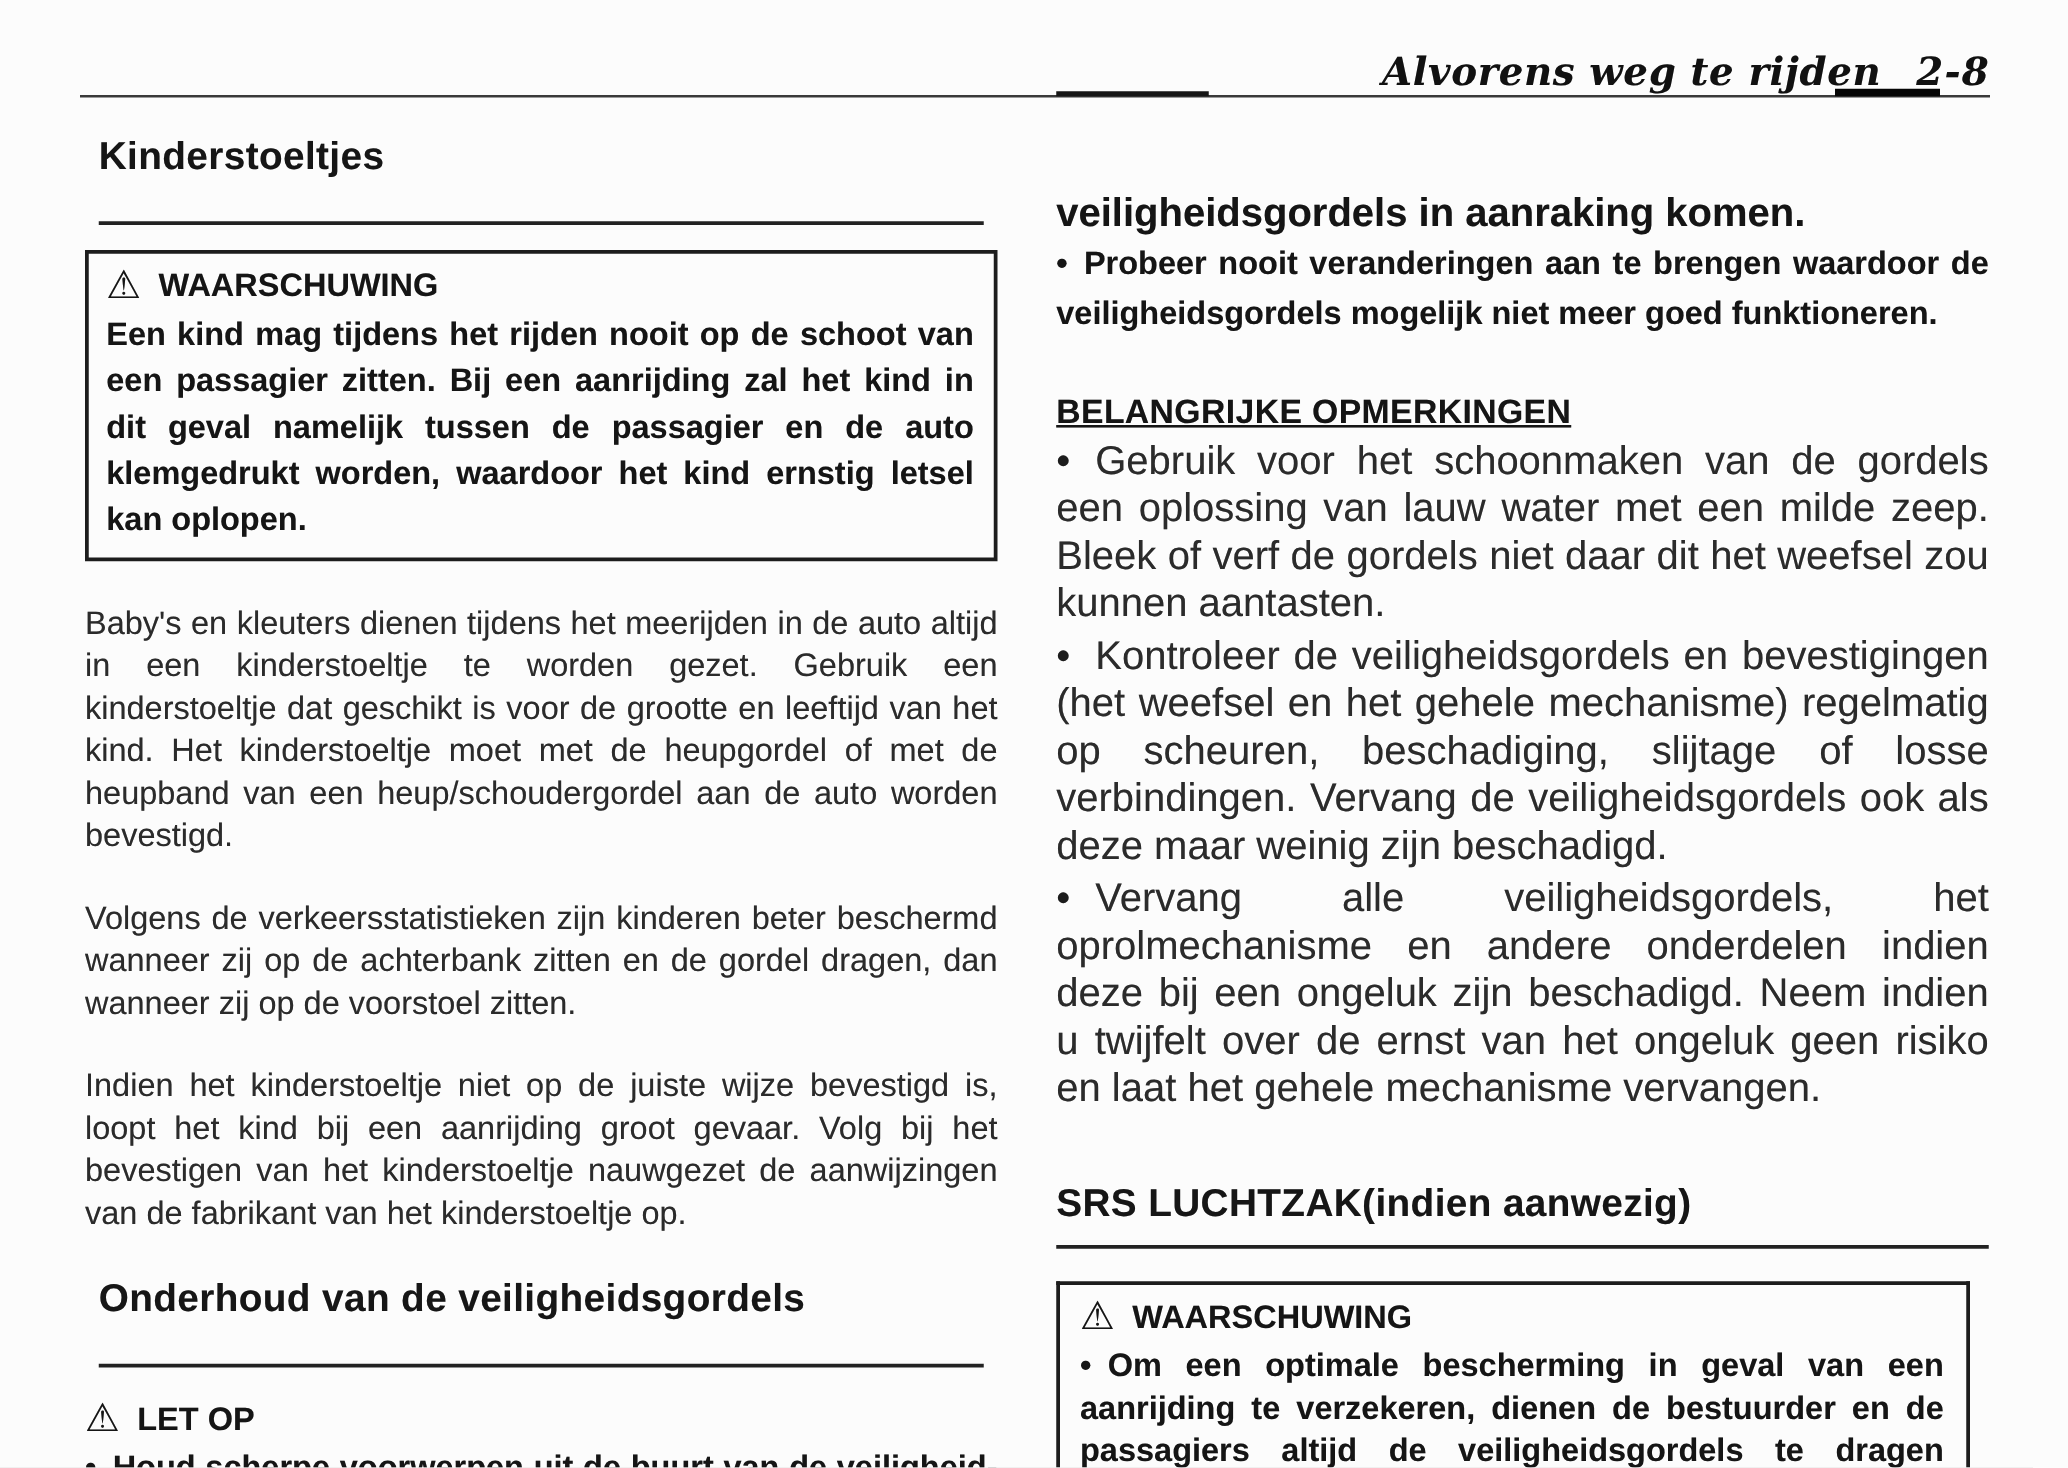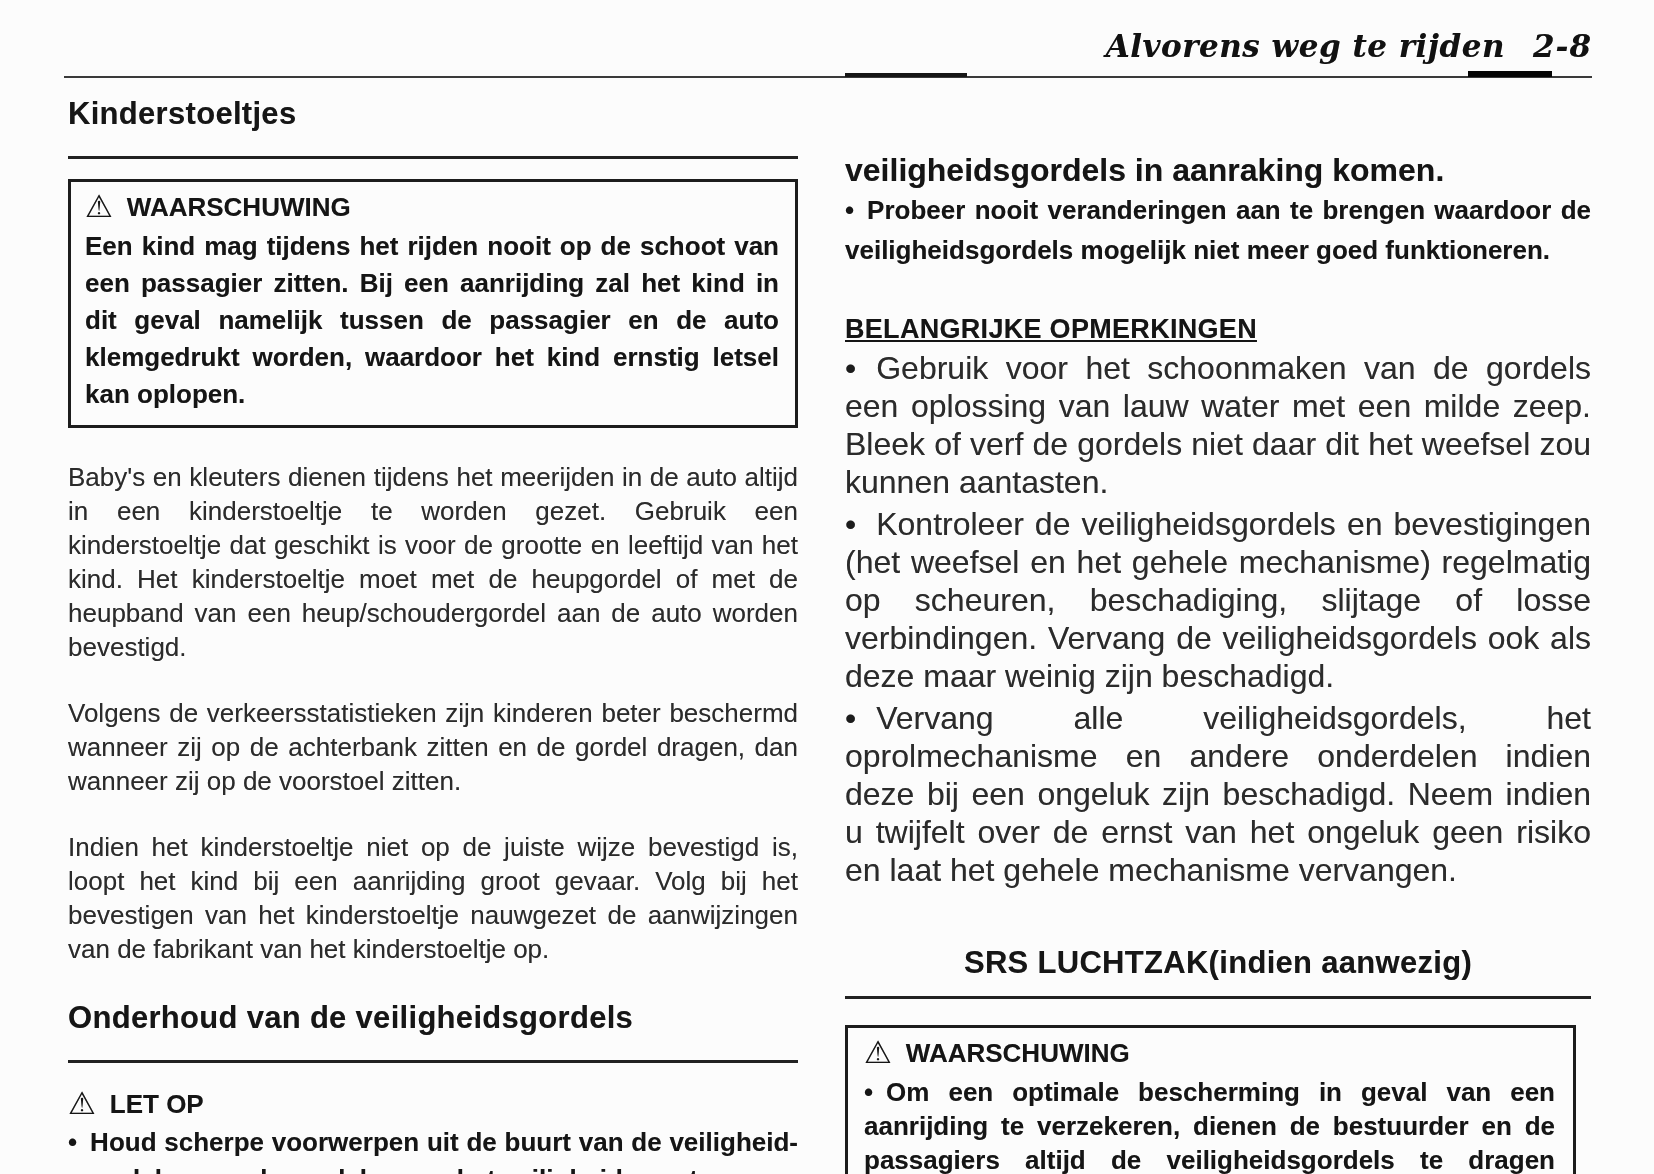--- a/index.html
+++ b/index.html
@@ -7,58 +7,58 @@
     position:relative;
     width:1654px;height:1174px;
     background:#fcfcfc;
     overflow:hidden;
     font-family:"Liberation Sans", sans-serif;
     color:#1c1c1c;
     text-shadow:0 0 0.5px rgba(20,20,20,0.35);
   }
   
   .running-header{
-    position:absolute;top:28px;right:62px;
+    position:absolute;top:40px;right:62px;
     font-family:"DejaVu Serif", serif;
     font-style:italic;font-weight:bold;
     font-size:31px;letter-spacing:0.5px;color:#111;
     white-space:nowrap;
   }
   .running-header .pagenum{margin-left:28px;letter-spacing:1px;}
   .rule-main{position:absolute;top:76px;left:64px;width:1528px;height:2px;background:#3a3a3a;}
   .rule-seg-mid{position:absolute;top:73px;left:845px;width:122px;height:4px;background:#161616;}
   .rule-seg-right{position:absolute;top:71px;left:1468px;width:84px;height:6px;background:#050505;}
   
   .col-left{position:absolute;left:68px;top:96px;width:730px;}
   .col-right{position:absolute;left:845px;top:150px;width:746px;}
   
   .sec-head{
-    margin:0;font-size:31px;font-weight:bold;letter-spacing:0.3px;color:#161616;
-    padding-bottom:24px;border-bottom:3px solid #222;
+    margin:11px;font-size:31px;font-weight:bold;letter-spacing:0.3px;color:#161616;
+    padding-bottom:34px;border-bottom:3px solid #222;
   }
   
   .warnbox{border:3px solid #1d1d1d;margin-top:20px;padding:10px 16px 12px 14px;box-sizing:border-box;}
   .box-title,.minihead{display:flex;align-items:center;gap:14px;font-weight:bold;font-size:26px;color:#151515;}
   .warn-icon{font-size:31px;line-height:1;font-weight:normal;transform:translateY(-1px);}
   .box-body{font-weight:bold;font-size:26px;line-height:37px;text-align:justify;margin-top:5px;color:#151515;}
   
   .para{font-size:26px;line-height:34px;text-align:justify;color:#2b2b2b;margin:26px 0 0 0;}
   .gap-lg{margin-top:32px;}
   
   .bold-item{font-weight:bold;font-size:26px;line-height:37px;text-align:justify;color:#151515;margin-top:4px;}
   .bli{margin-right:13px;}
   
   .cont-line{font-weight:bold;font-size:32px;line-height:40px;color:#151515;}
   .cont-bullet{font-weight:bold;font-size:26px;line-height:40px;text-align:justify;color:#151515;}
   .notes-head{font-weight:bold;font-size:27px;letter-spacing:0.3px;color:#151515;margin-top:44px;text-decoration:underline;}
   .note-item{font-size:32px;line-height:38px;text-align:justify;color:#2b2b2b;margin-top:4px;}
   .note-item .bli{margin-right:20px;color:#1c1c1c;}
   .srs-head{
     margin-top:56px;font-size:31px;font-weight:bold;letter-spacing:0.3px;color:#161616;
-    padding-bottom:15px;border-bottom:3px solid #222;text-align:center;
+    padding-bottom:15px;border-bottom:3px solid #222;
   }
   .srs-box{
     margin-top:16px;border:3px solid #1d1d1d;border-bottom:none;
     width:731px;height:268px;box-sizing:border-box;
     padding:10px 18px 0 16px;overflow:visible;
   }
   .srs-box .box-body{line-height:34px;margin-top:6px;}
 </style>
 </head>
 <body>

